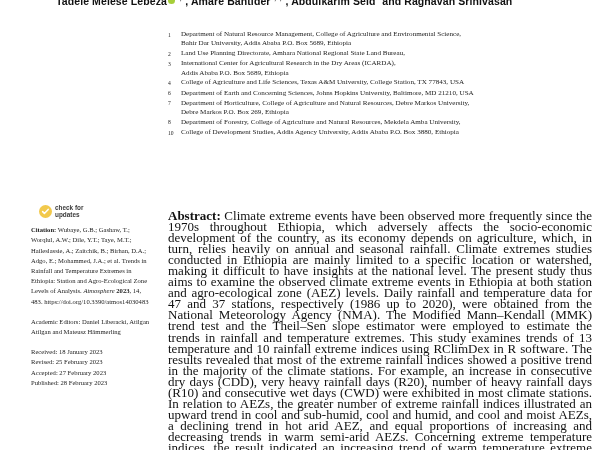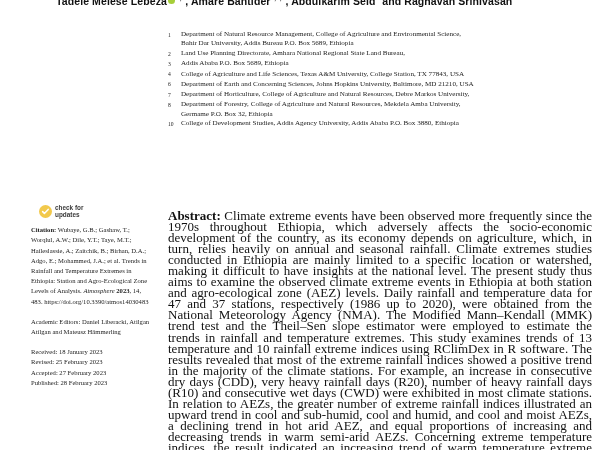--- a/index.html
+++ b/index.html
@@ -143,58 +143,59 @@
 
 <div class="author-line">
   <span>Tadele Melese Lebeza</span><span class="orcid"></span><span class="sup">1,2</span><span>, Amare Bantider</span><span class="sup">3,4,5</span><span>, Abdulkarim Seid</span><span class="sup">6</span><span> and Raghavan Srinivasan</span><span class="sup">7</span>
 </div>
 
 <div class="affiliations">
     <div class="aff-row">
       <div class="aff-num">1</div>
       <div class="aff-text">
         <div>Department of Natural Resource Management, College of Agriculture and Environmental Science,</div>
-        <div>Bahir Dar University, Addis Bureau P.O. Box 5689, Ethiopia</div>
+        <div>Bahir Dar University, Addis Ababa P.O. Box 5689, Ethiopia</div>
       </div>
     </div>
     <div class="aff-row">
       <div class="aff-num">2</div>
       <div class="aff-text">
         <div>Land Use Planning Directorate, Amhara National Regional State Land Bureau,</div>
       </div>
     </div>
     <div class="aff-row">
       <div class="aff-num">3</div>
       <div class="aff-text">
+        <div>International Center for Agricultural Research in the Dry Areas (ICARDA),</div>
         <div>Addis Ababa P.O. Box 5689, Ethiopia</div>
       </div>
     </div>
     <div class="aff-row">
       <div class="aff-num">4</div>
       <div class="aff-text">
         <div>College of Agriculture and Life Sciences, Texas A&amp;M University, College Station, TX 77843, USA</div>
       </div>
     </div>
     <div class="aff-row">
       <div class="aff-num">6</div>
       <div class="aff-text">
         <div>Department of Earth and Concerning Sciences, Johns Hopkins University, Baltimore, MD 21210, USA</div>
       </div>
     </div>
     <div class="aff-row">
       <div class="aff-num">7</div>
       <div class="aff-text">
         <div>Department of Horticulture, College of Agriculture and Natural Resources, Debre Markos University,</div>
+        <div>Debre Markos P.O. Box 269, Ethiopia</div>
       </div>
     </div>
     <div class="aff-row">
       <div class="aff-num">8</div>
       <div class="aff-text">
         <div>Department of Forestry, College of Agriculture and Natural Resources, Mekdela Amba University,</div>
-        <div>Germame P.O. Box 32, Ethiopia</div>
       </div>
     </div>
     <div class="aff-row">
       <div class="aff-num">10</div>
       <div class="aff-text">
         <div>College of Development Studies, Addis Agency University, Addis Ababa P.O. Box 3880, Ethiopia</div>
       </div>
     </div>
   </div>
 

